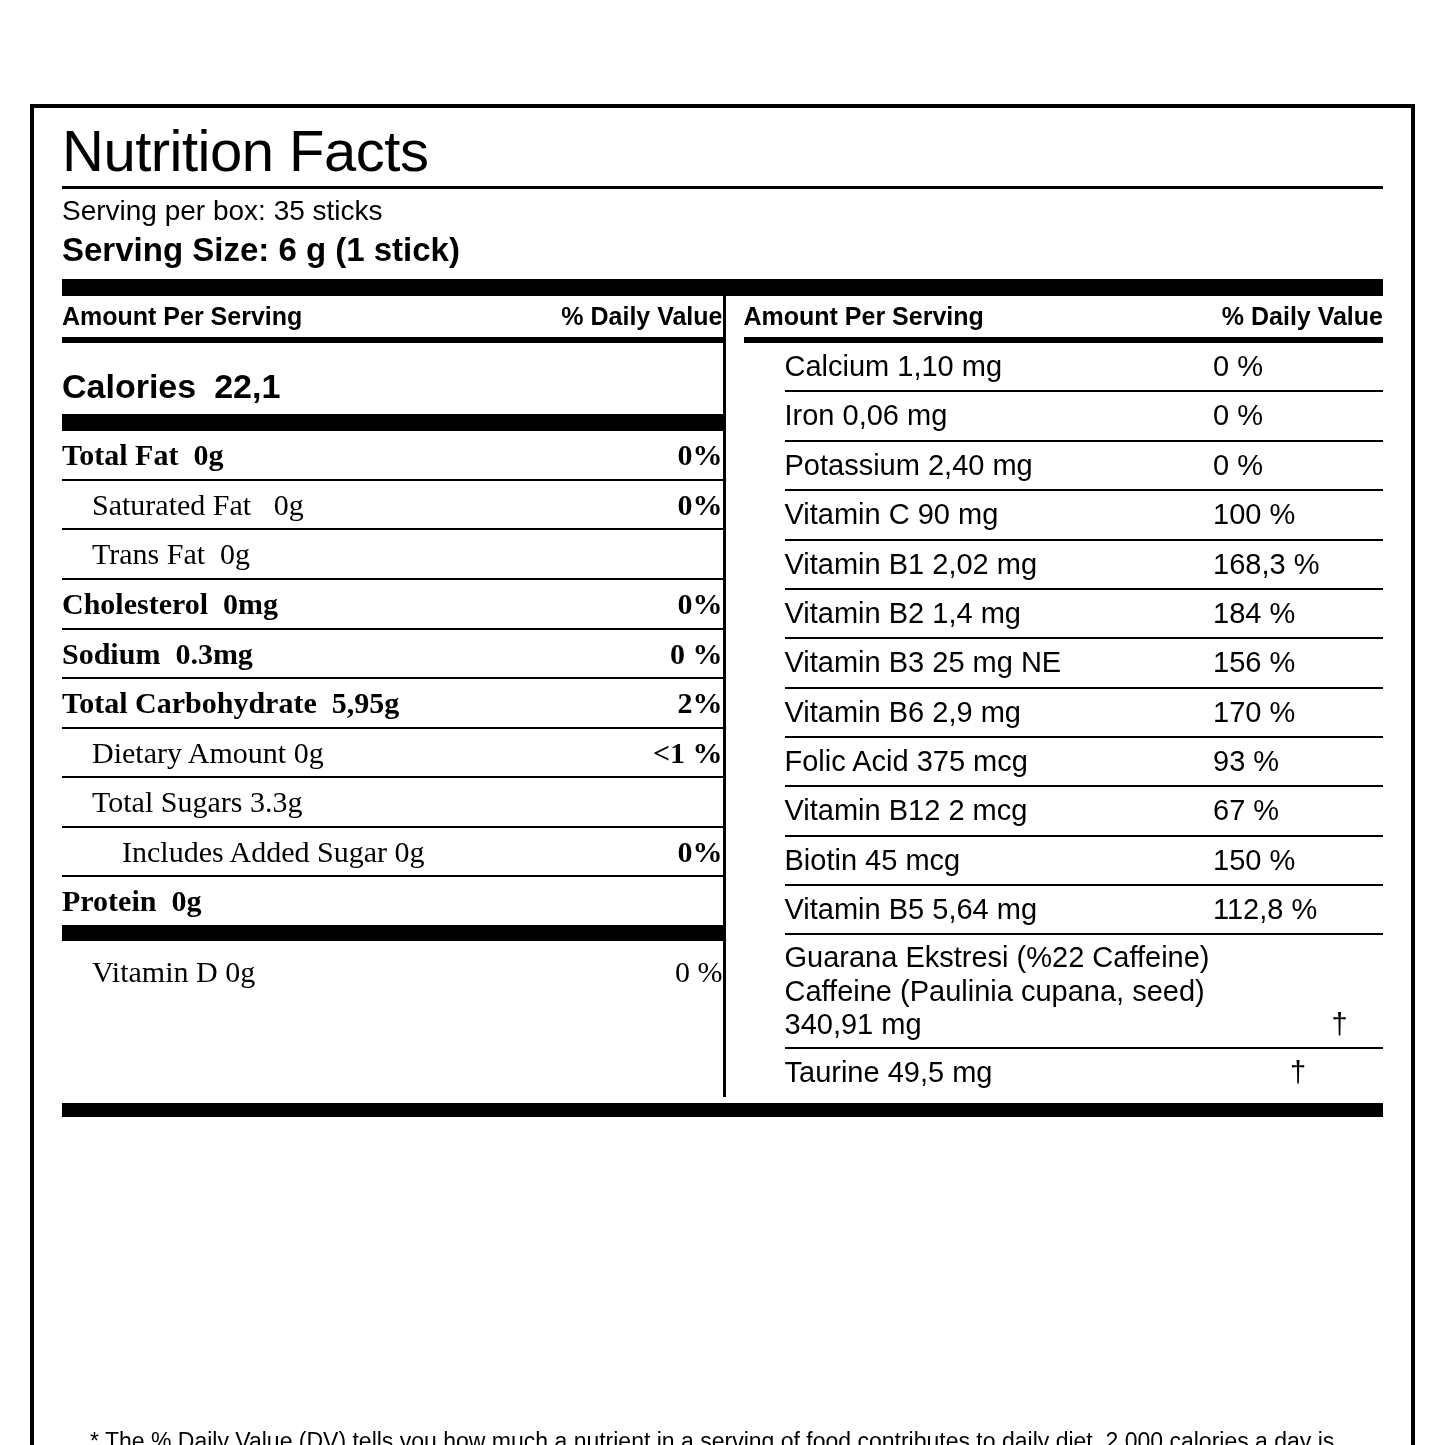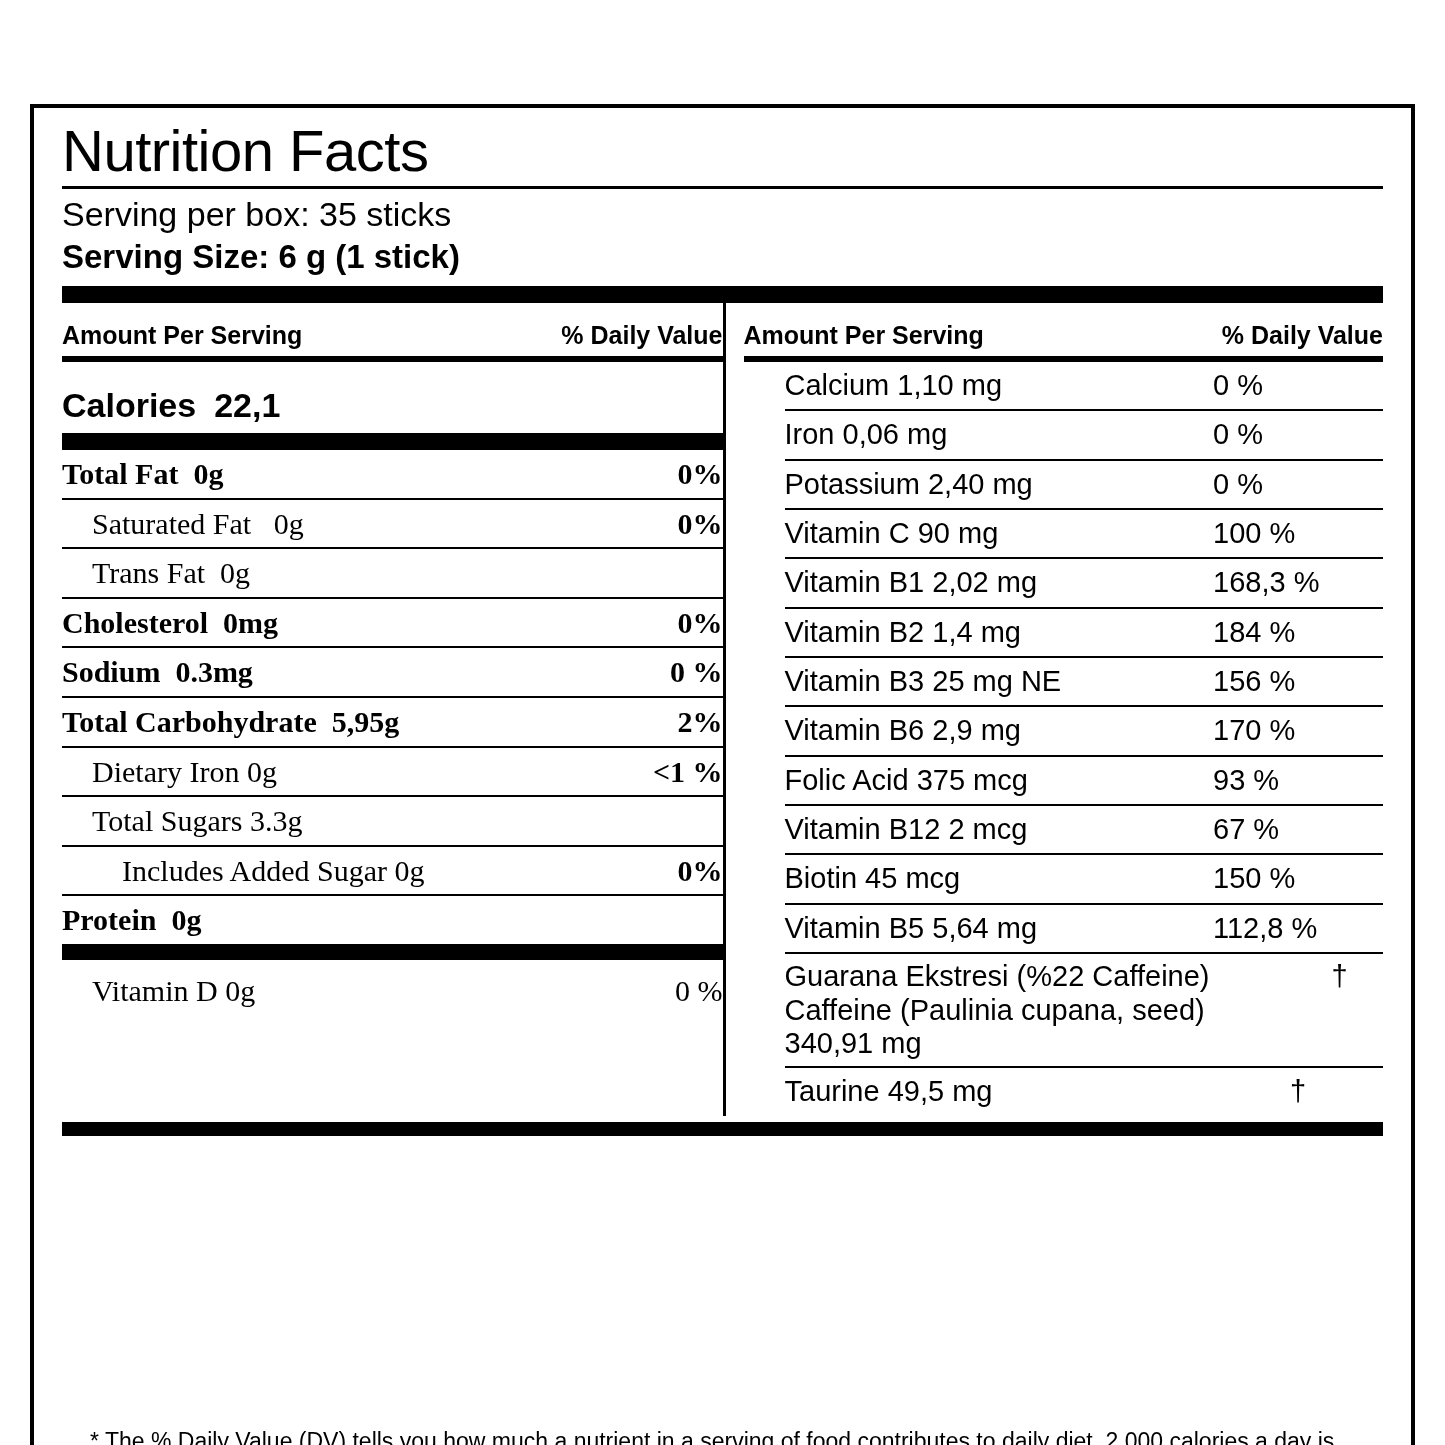--- a/index.html
+++ b/index.html
@@ -39,21 +39,21 @@
     line-height: 1;
     letter-spacing: -0.5px;
     padding: 14px 0 6px 0;
     font-family: "Liberation Sans", sans-serif;
   }
   .rule-thin { height: 3px; background: #000; }
   .rule-med  { height: 6px; background: #000; }
   .rule-thick{ height: 17px; background: #000; }
 
   .serving-line {
-    font-size: 34px;
+    font-size: 28px;
     line-height: 1.15;
     padding: 6px 0 0 0;
   }
   .serving-size {
     font-size: 33px;
     font-weight: bold;
     line-height: 1.15;
     padding: 4px 0 10px 0;
   }
 
@@ -68,21 +68,20 @@
   .col-left  { width: 50%; padding-right: 0px; }
   .col-right { width: 50%; padding-left: 18px; border-left: 3px solid #000; }
 
   .hdr-row {
     display: flex;
     justify-content: space-between;
     align-items: baseline;
     font-size: 25px;
     font-weight: bold;
     padding: 6px 0 6px 0;
-    margin-top: 12px;
   }
 
   .row {
     display: flex;
     justify-content: space-between;
     align-items: baseline;
     font-size: 30px;
     padding: 7px 0 7px 0;
     border-top: 2px solid #000;
     line-height: 1.12;
@@ -189,21 +188,21 @@
         </div>
         <div class="row b">
           <span class="lbl">Sodium  0.3mg</span>
           <span class="val">0 %</span>
         </div>
         <div class="row b">
           <span class="lbl">Total Carbohydrate  5,95g</span>
           <span class="val">2%</span>
         </div>
         <div class="row">
-          <span class="lbl indent1">Dietary Iron 0g</span>
+          <span class="lbl indent1">Dietary Amount 0g</span>
           <span class="val">&lt;1 %</span>
         </div>
         <div class="row">
           <span class="lbl indent1">Total Sugars 3.3g</span>
           <span class="val"></span>
         </div>
         <div class="row">
           <span class="lbl indent2">Includes Added Sugar 0g</span>
           <span class="val">0%</span>
         </div>
@@ -270,21 +269,21 @@
           <span class="val">67 %</span>
         </div>
         <div class="right-row">
           <span class="lbl">Biotin 45 mcg</span>
           <span class="val">150 %</span>
         </div>
         <div class="right-row">
           <span class="lbl">Vitamin B5 5,64 mg</span>
           <span class="val">112,8 %</span>
         </div>
-        <div class="right-row tall" style="align-items:flex-start;">
+        <div class="right-row tall" style="align-items:flex-end;">
           <span class="lbl">Guarana Ekstresi (%22 Caffeine)
 Caffeine (Paulinia cupana, seed) 340,91 mg</span>
           <span class="val dag">†</span>
         </div>
         <div class="right-row">
           <span class="lbl">Taurine 49,5 mg</span>
           <span class="val dag">†</span>
         </div>
 
       </div>

